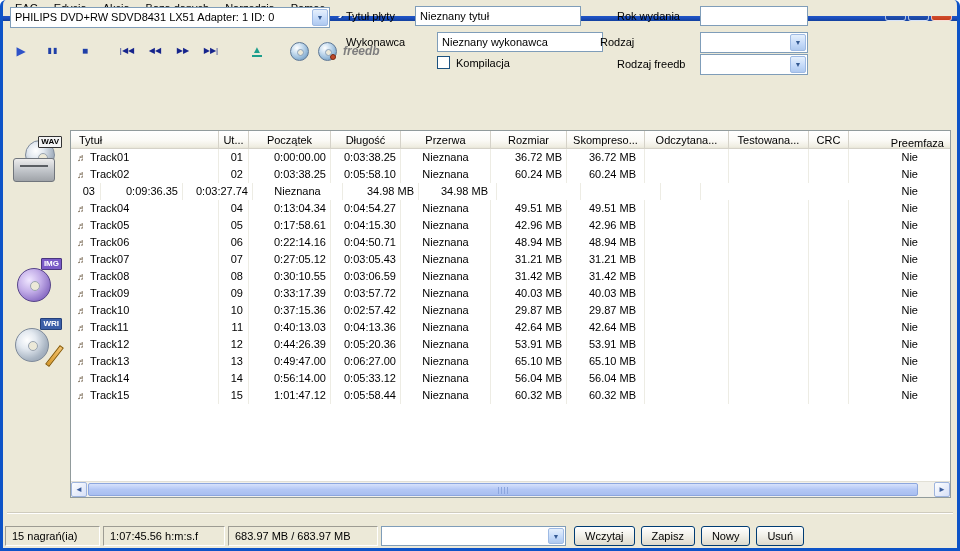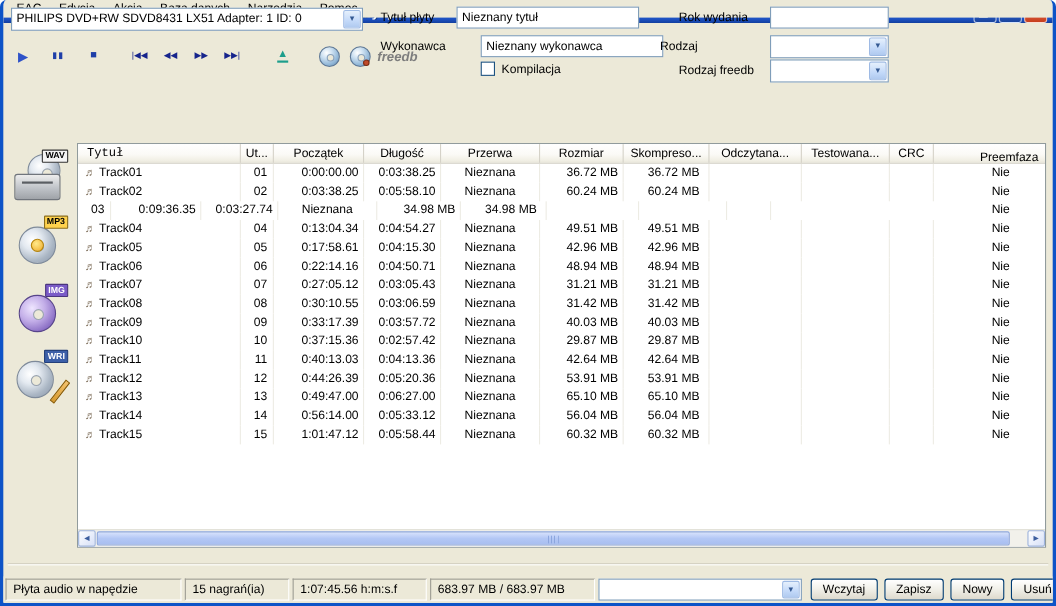--- a/index.html
+++ b/index.html
@@ -103,21 +103,21 @@
     border-bottom:1px solid #D5D2C8; font-size:11px; }
   .hcell { border-right:1px solid #D5D2C8; display:flex; align-items:center; justify-content:center;
     white-space:nowrap; overflow:hidden; flex:none; }
   .lv-body { position:absolute; left:0; right:0; top:18px; bottom:16px; overflow:hidden; background:#fff; }
   .lv-row { display:flex; height:17px; font-size:11px; align-items:center; }
   .cell { flex:none; height:17px; line-height:17px; white-space:nowrap; overflow:hidden;
     border-right:1px solid #EDECE4; }
   .note-icon { display:inline-block; width:13px; font-size:10px; color:#7A6A55; }
 
   .col-title { width:148px; text-align:left; padding-left:6px; }
-  .hcell.col-title { justify-content:flex-start; padding-left:8px;font-family:Liberation Mono, monospace; }
+  .hcell.col-title { justify-content:flex-start; padding-left:8px; }
   .col-no { width:30px; text-align:right; padding-right:5px; }
   .col-start { width:82px; text-align:right; padding-right:4px; }
   .col-length { width:70px; text-align:right; padding-right:4px; }
   .col-gap { width:90px; text-align:center; }
   .col-size { width:76px; text-align:right; padding-right:4px; }
   .col-compressed { width:78px; text-align:right; padding-right:8px; }
   .col-read { width:84px; }
   .col-tested { width:80px;text-align:right; }
   .col-crc { width:40px; }
   .col-pre { flex:1 1 auto; text-align:right; padding-right:32px; border-right:none; }
@@ -267,25 +267,20 @@
   </div>
 
   <div class="sidebar">
     <div class="side-btn" style="top:12px;">
       <span class="badge">WAV</span>
       <span class="cd cd-wav"></span>
       <span class="drive-box">
           <span class="drive-slot"></span>
         </span>
     </div>
-    <div class="side-btn" style="top:72px;">
-      <span class="badge badge-mp3">MP3</span>
-      <span class="cd cd-mp3"></span>
-      <span class="smiley"></span>
-    </div>
     <div class="side-btn" style="top:134px;">
       <span class="badge badge-img">IMG</span>
       <span class="cd cd-img"></span>
     </div>
     <div class="side-btn" style="top:194px;">
       <span class="badge badge-wri">WRI</span>
       <span class="cd cd-wri"></span>
       <span class="pencil"></span>
     </div>
   </div>
@@ -507,21 +502,20 @@
       <span class="sc-thumb"></span>
       <span class="sc-arrow sc-right">
           <span>►</span>
         </span>
     </div>
   </div>
 
   <div class="bottom-groove"></div>
 
   <div class="statusbar">
-    <span class="st-cell st-w1">Płyta audio w napędzie</span>
     <span class="st-cell st-w2">15 nagrań(ia)</span>
     <span class="st-cell st-w3">1:07:45.56 h:m:s.f</span>
     <span class="st-cell st-w4">683.97 MB / 683.97 MB</span>
     <span class="st-combo">
       <span class="combo-text"></span>
       <span class="combo-arrow">
           <span>▼</span>
         </span>
     </span>
     <button class="xp-btn">Wczytaj</button>

